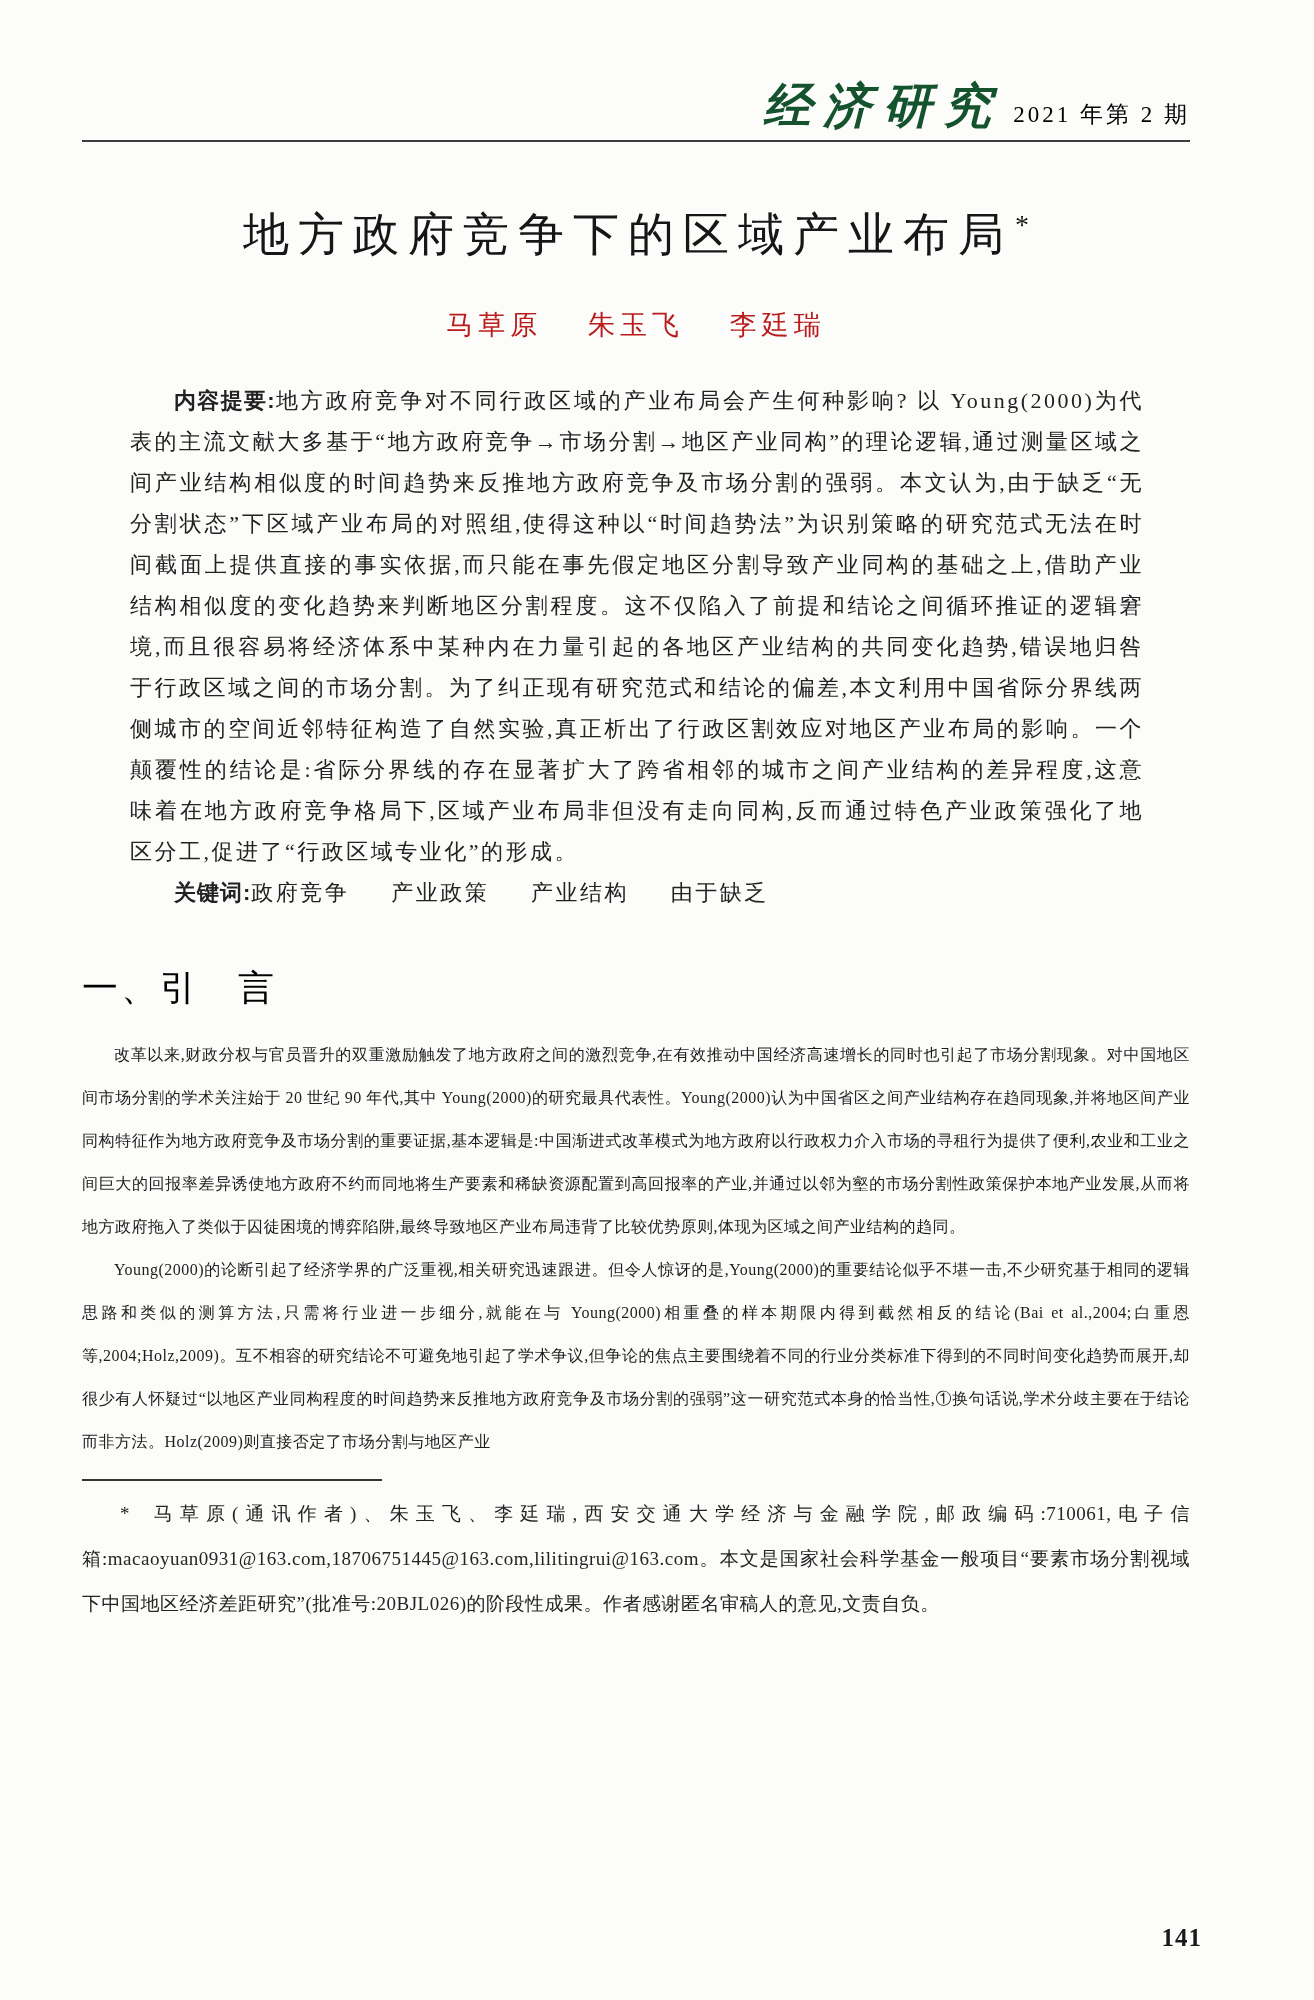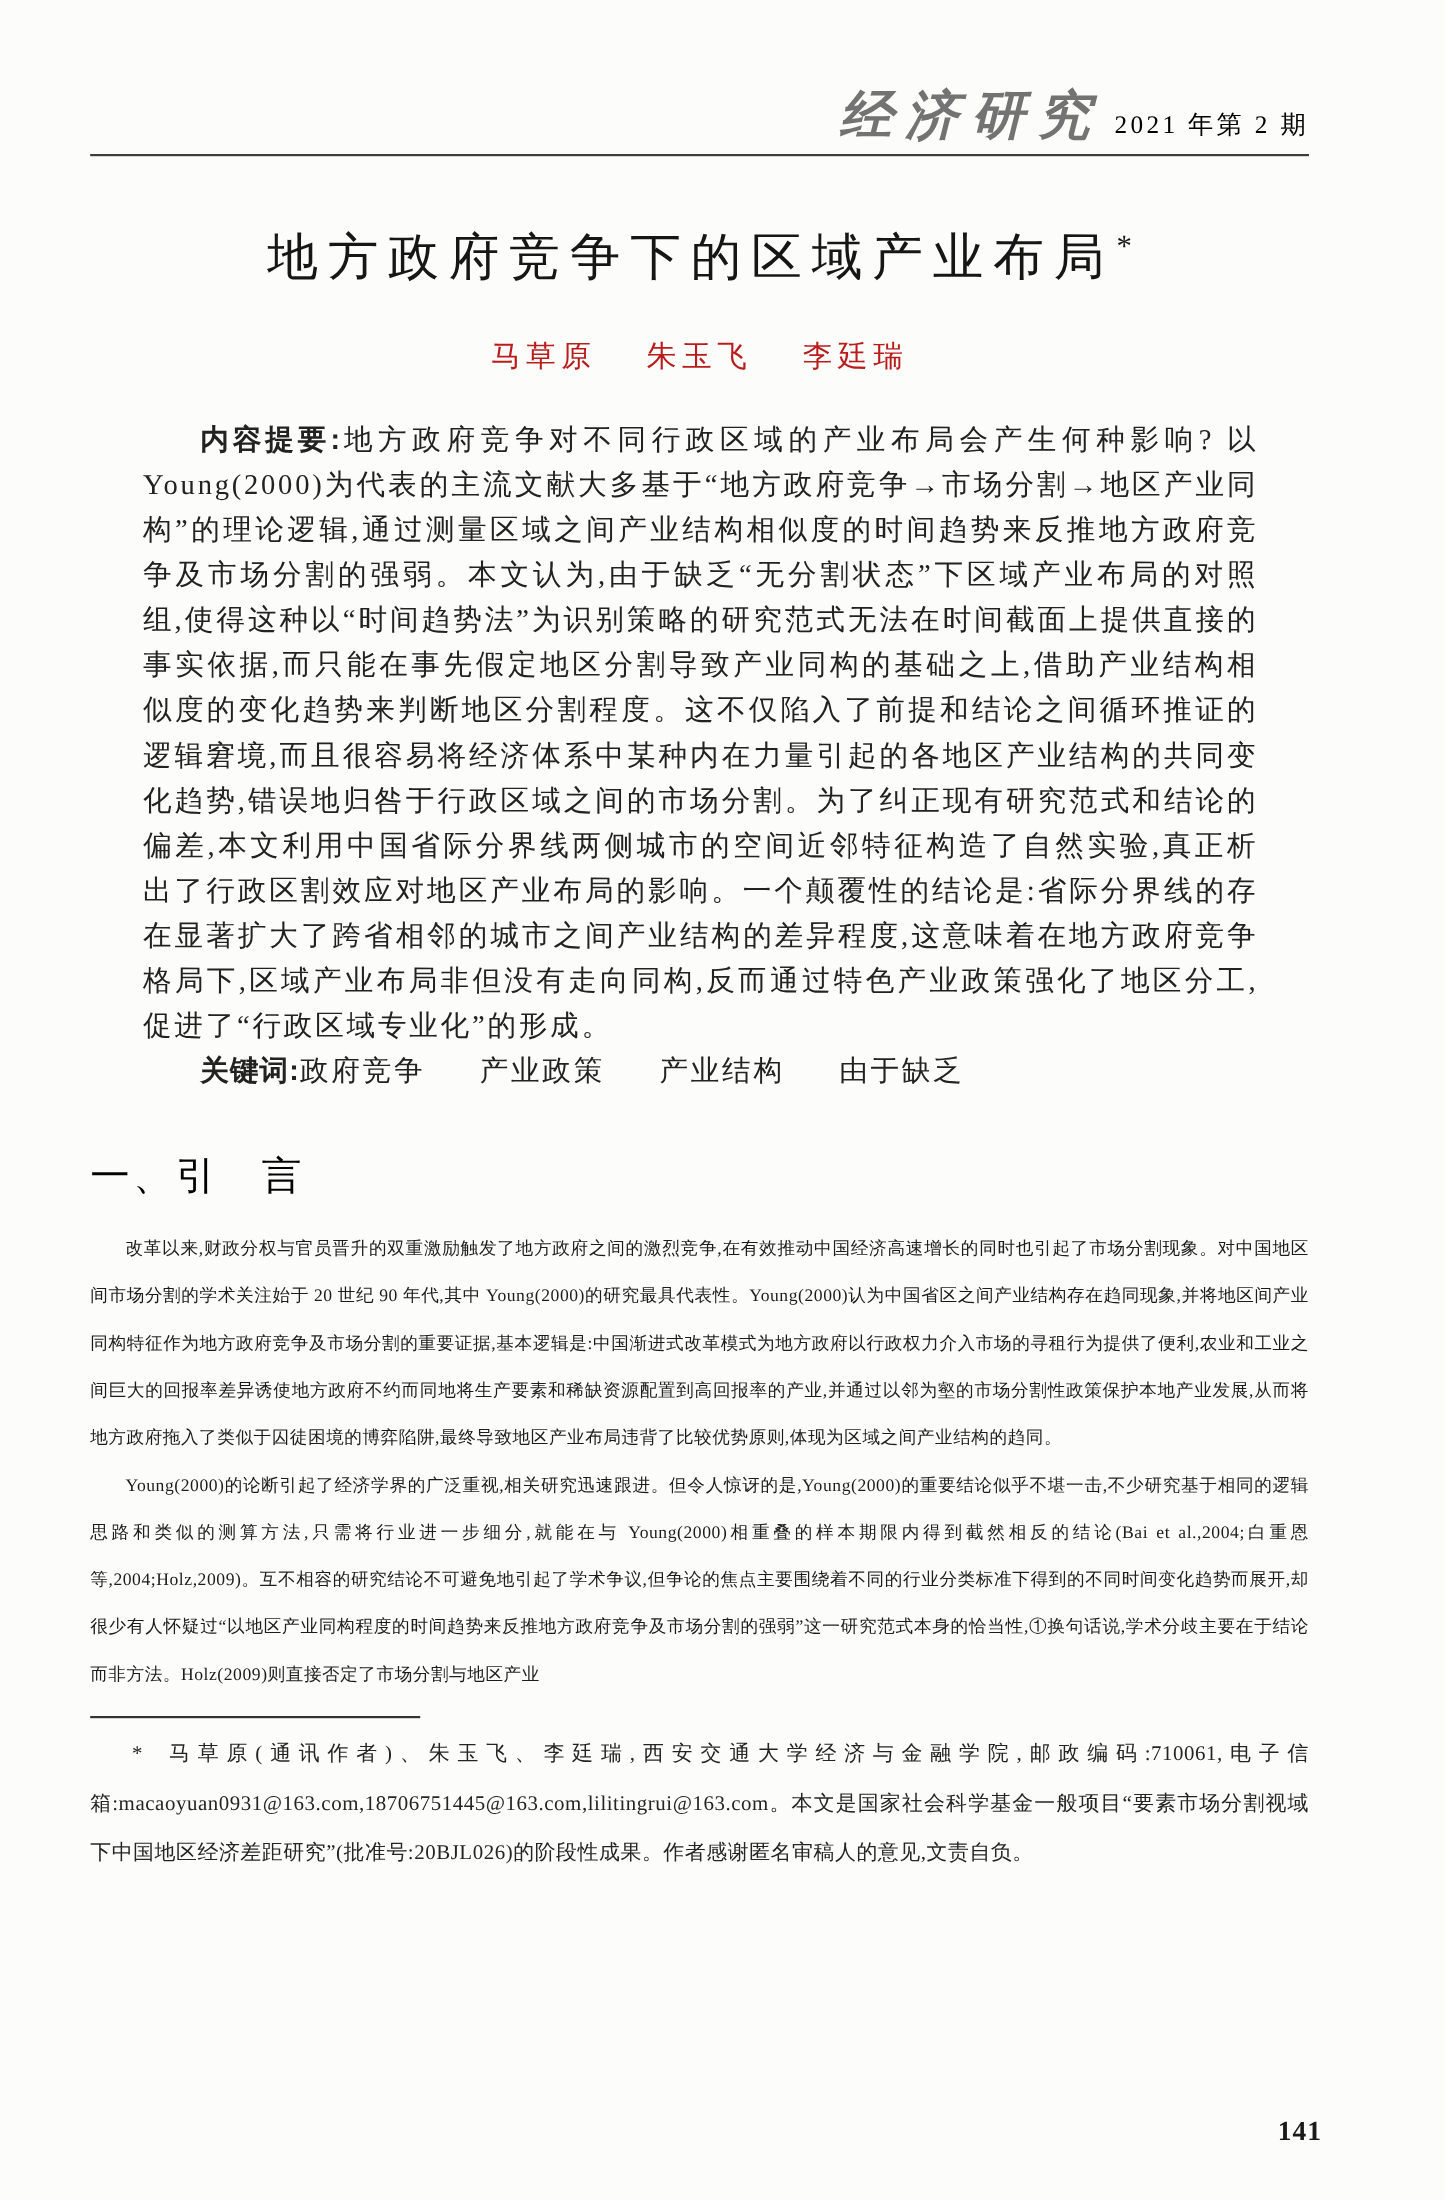--- a/index.html
+++ b/index.html
@@ -18,21 +18,21 @@
   }
 
   
   .journal-header { text-align: right; }
   .journal-logo {
     font-style: italic;
     font-weight: bold;
     font-size: 48px;
     line-height: 52px;
     letter-spacing: 12px;
-    color: #737373;
+    color: #14532d;
   }
   .journal-issue {
     font-size: 23px;
     letter-spacing: 3px;
     margin-left: 10px;
     color: #000000;
   }
   .header-rule {
     margin-top: 8px;
     border: 0;
@@ -62,21 +62,21 @@
     font-size: 27px;
     line-height: 38px;
     letter-spacing: 5px;
     color: #b91c1c;
   }
   .author { margin: 0 17px; }
 
   
   .abstract-block {
     margin: 36px 46px 0 48px;
-    font-size: 26px;
+    font-size: 22px;
     line-height: 41px;
     letter-spacing: 2.5px;
     text-align: justify;
     color: #222;
   }
   .abstract-text { margin: 0; text-indent: 2em; }
   .abstract-label, .keywords-label {
     font-family: "Liberation Sans", "DejaVu Sans", sans-serif;
     font-weight: bold;
     letter-spacing: 1px;

